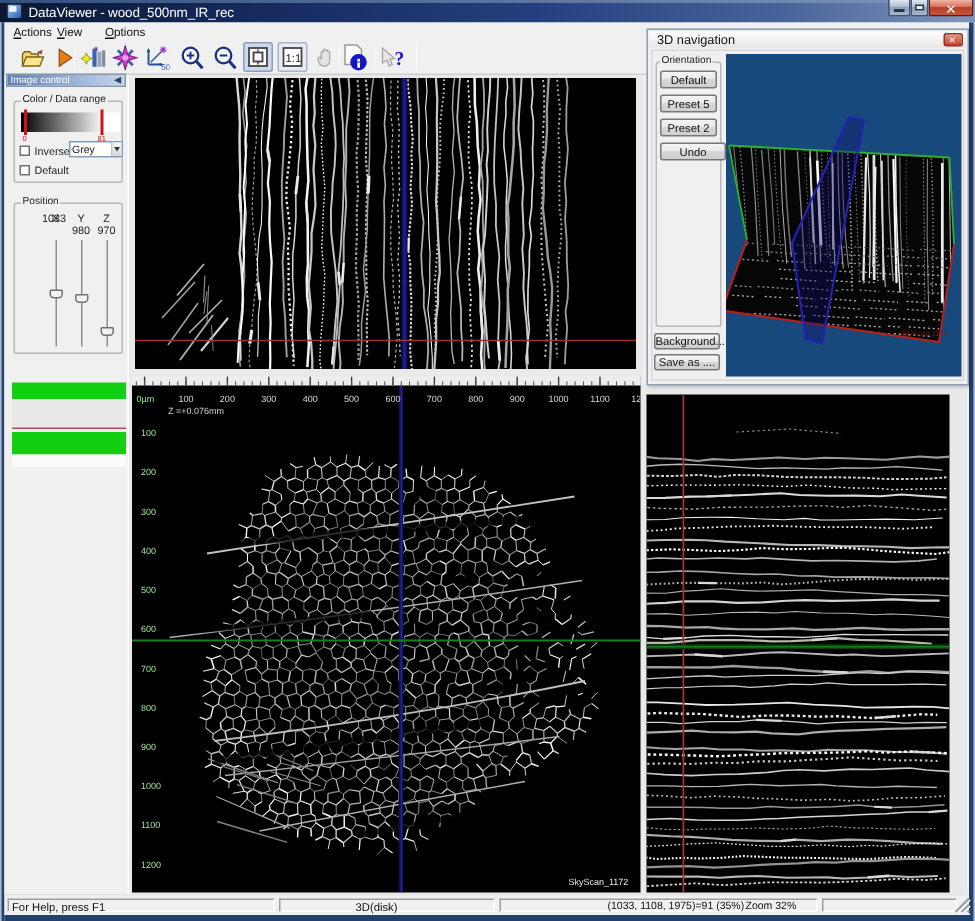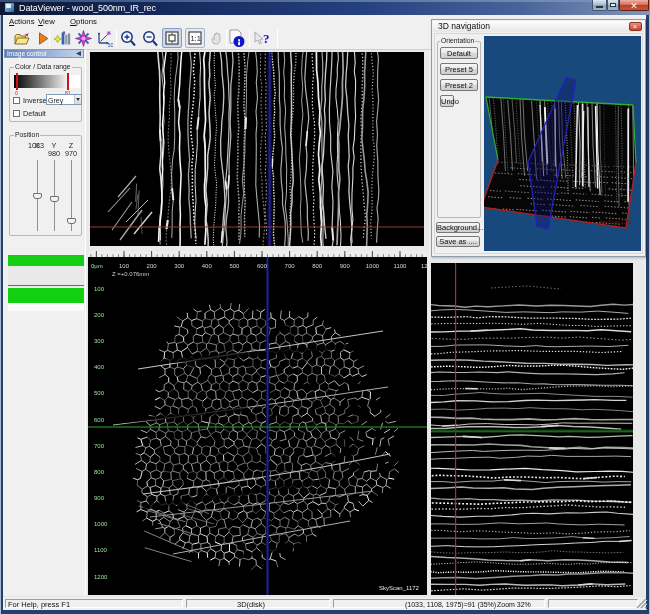--- a/index.html
+++ b/index.html
@@ -2259,21 +2259,21 @@
 <div class="abs" style="left:629px;top:22px;width:13px;height:9px;background:linear-gradient(#e89080,#c8432c);border:1px solid #8a3424;border-radius:2px;"></div>
 <div class="abs" style="left:632.5px;top:21px;font-size:8px;color:#fff;line-height:11px;">×</div>
 
 <div class="abs" style="left:434px;top:33px;width:209px;height:221px;background:#f0f0f0;border:1px solid #d8d8d8;"></div>
 
 <div class="abs grpbox" style="left:437px;top:41px;width:44px;height:177px;background:#f0f0f0;"></div>
 <div class="abs" style="left:440px;top:37px;background:#f0f0f0;padding:0 1px;font-size:6.8px;color:#222;">Orientation</div>
 <div class="btn" style="left:440px;top:47px;width:38px;height:12px;line-height:11px;">Default</div>
 <div class="btn" style="left:440px;top:63px;width:38px;height:12px;line-height:11px;">Preset 5</div>
 <div class="btn" style="left:440px;top:79px;width:38px;height:12px;line-height:11px;">Preset 2</div>
-<div class="btn" style="left:440px;top:95px;width:14px;height:12px;line-height:11px;">Undo</div>
+<div class="btn" style="left:440px;top:95px;width:44px;height:12px;line-height:11px;">Undo</div>
 <div class="btn" style="left:436px;top:222px;width:44px;height:11px;line-height:10px;">Background...</div>
 <div class="btn" style="left:436px;top:236px;width:44px;height:11px;line-height:10px;">Save as ....</div>
 
 <div class="abs" style="left:484px;top:36px;width:157px;height:215px;background:#17497c;overflow:hidden;">
 <svg width="157" height="215" viewBox="0 0 157 215">
       <defs>
         <clipPath id="silc">
           <polygon points="2,61 149,69 152,127 142,192 -3,171 14,124"></polygon>
         </clipPath>
       </defs>

